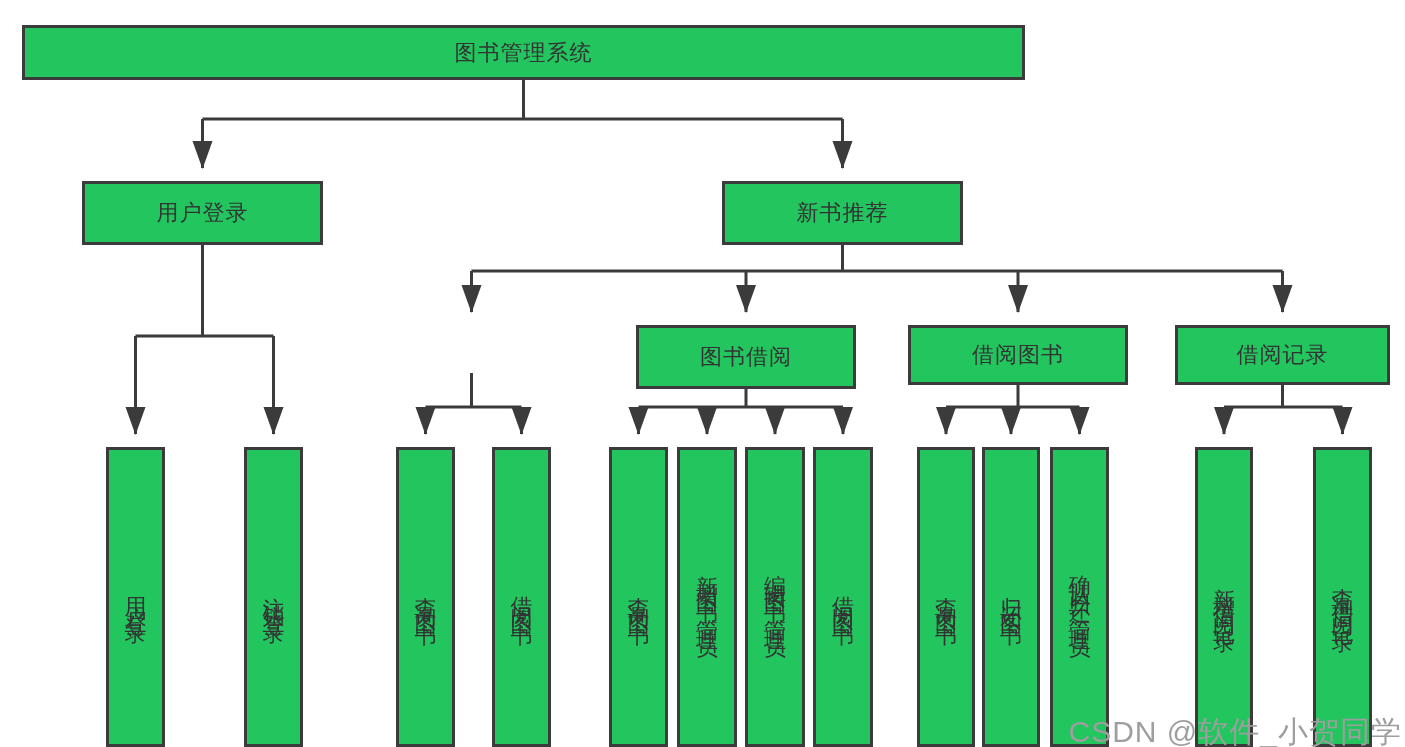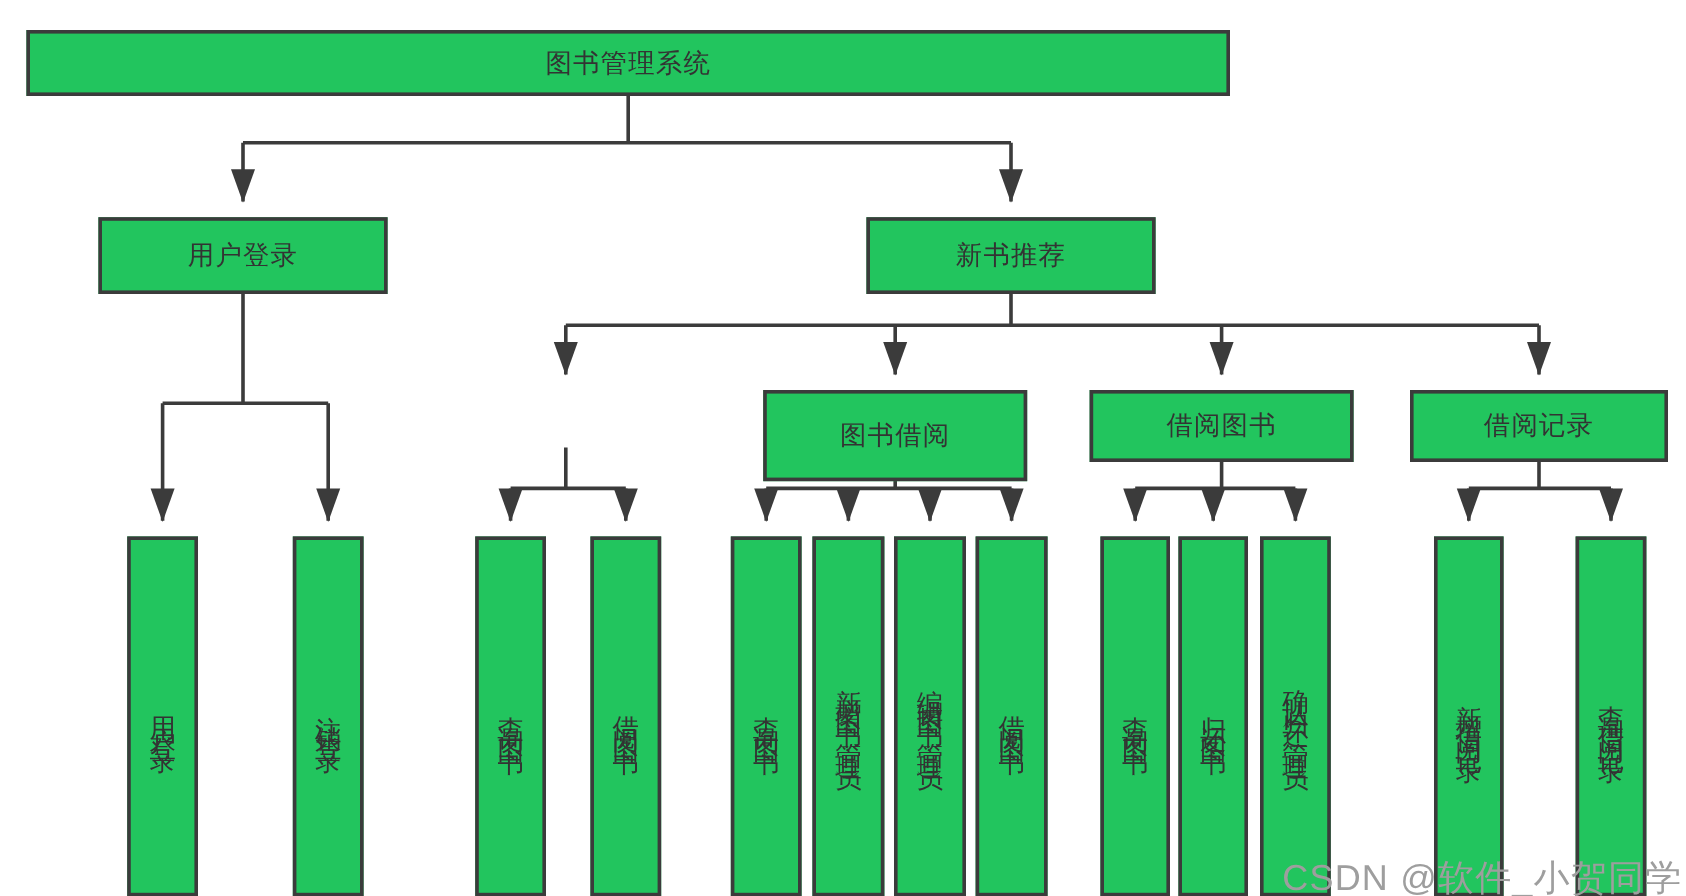--- a/index.html
+++ b/index.html
@@ -89,21 +89,21 @@
       <polygon points="1214,407 1234,407 1224,435"></polygon>
       <polygon points="1332.5,407 1352.5,407 1342.5,435"></polygon>
     </g>
   </svg>
 
   <div class="node h" style="left:22px;top:13px;width:1003px;height:55px;">图书管理系统</div>
 
   <div class="node h" style="left:82px;top:169px;width:241px;height:64px;">用户登录</div>
   <div class="node h" style="left:722px;top:169px;width:241px;height:64px;">新书推荐</div>
 
-  <div class="node h" style="left:636px;top:313px;width:220px;height:76px;">图书借阅</div>
+  <div class="node h" style="left:636px;top:313px;width:220px;height:64px;">图书借阅</div>
   <div class="node h" style="left:908px;top:313px;width:220px;height:60px;">借阅图书</div>
   <div class="node h" style="left:1175px;top:313px;width:215px;height:60px;">借阅记录</div>
 
   <div class="node v" style="left:106px;top:435px;width:59px;height:300px;">
     <span class="lbl-v">用户登录</span>
   </div>
   <div class="node v" style="left:244px;top:435px;width:59px;height:300px;">
     <span class="lbl-v">注销登录</span>
   </div>
 

